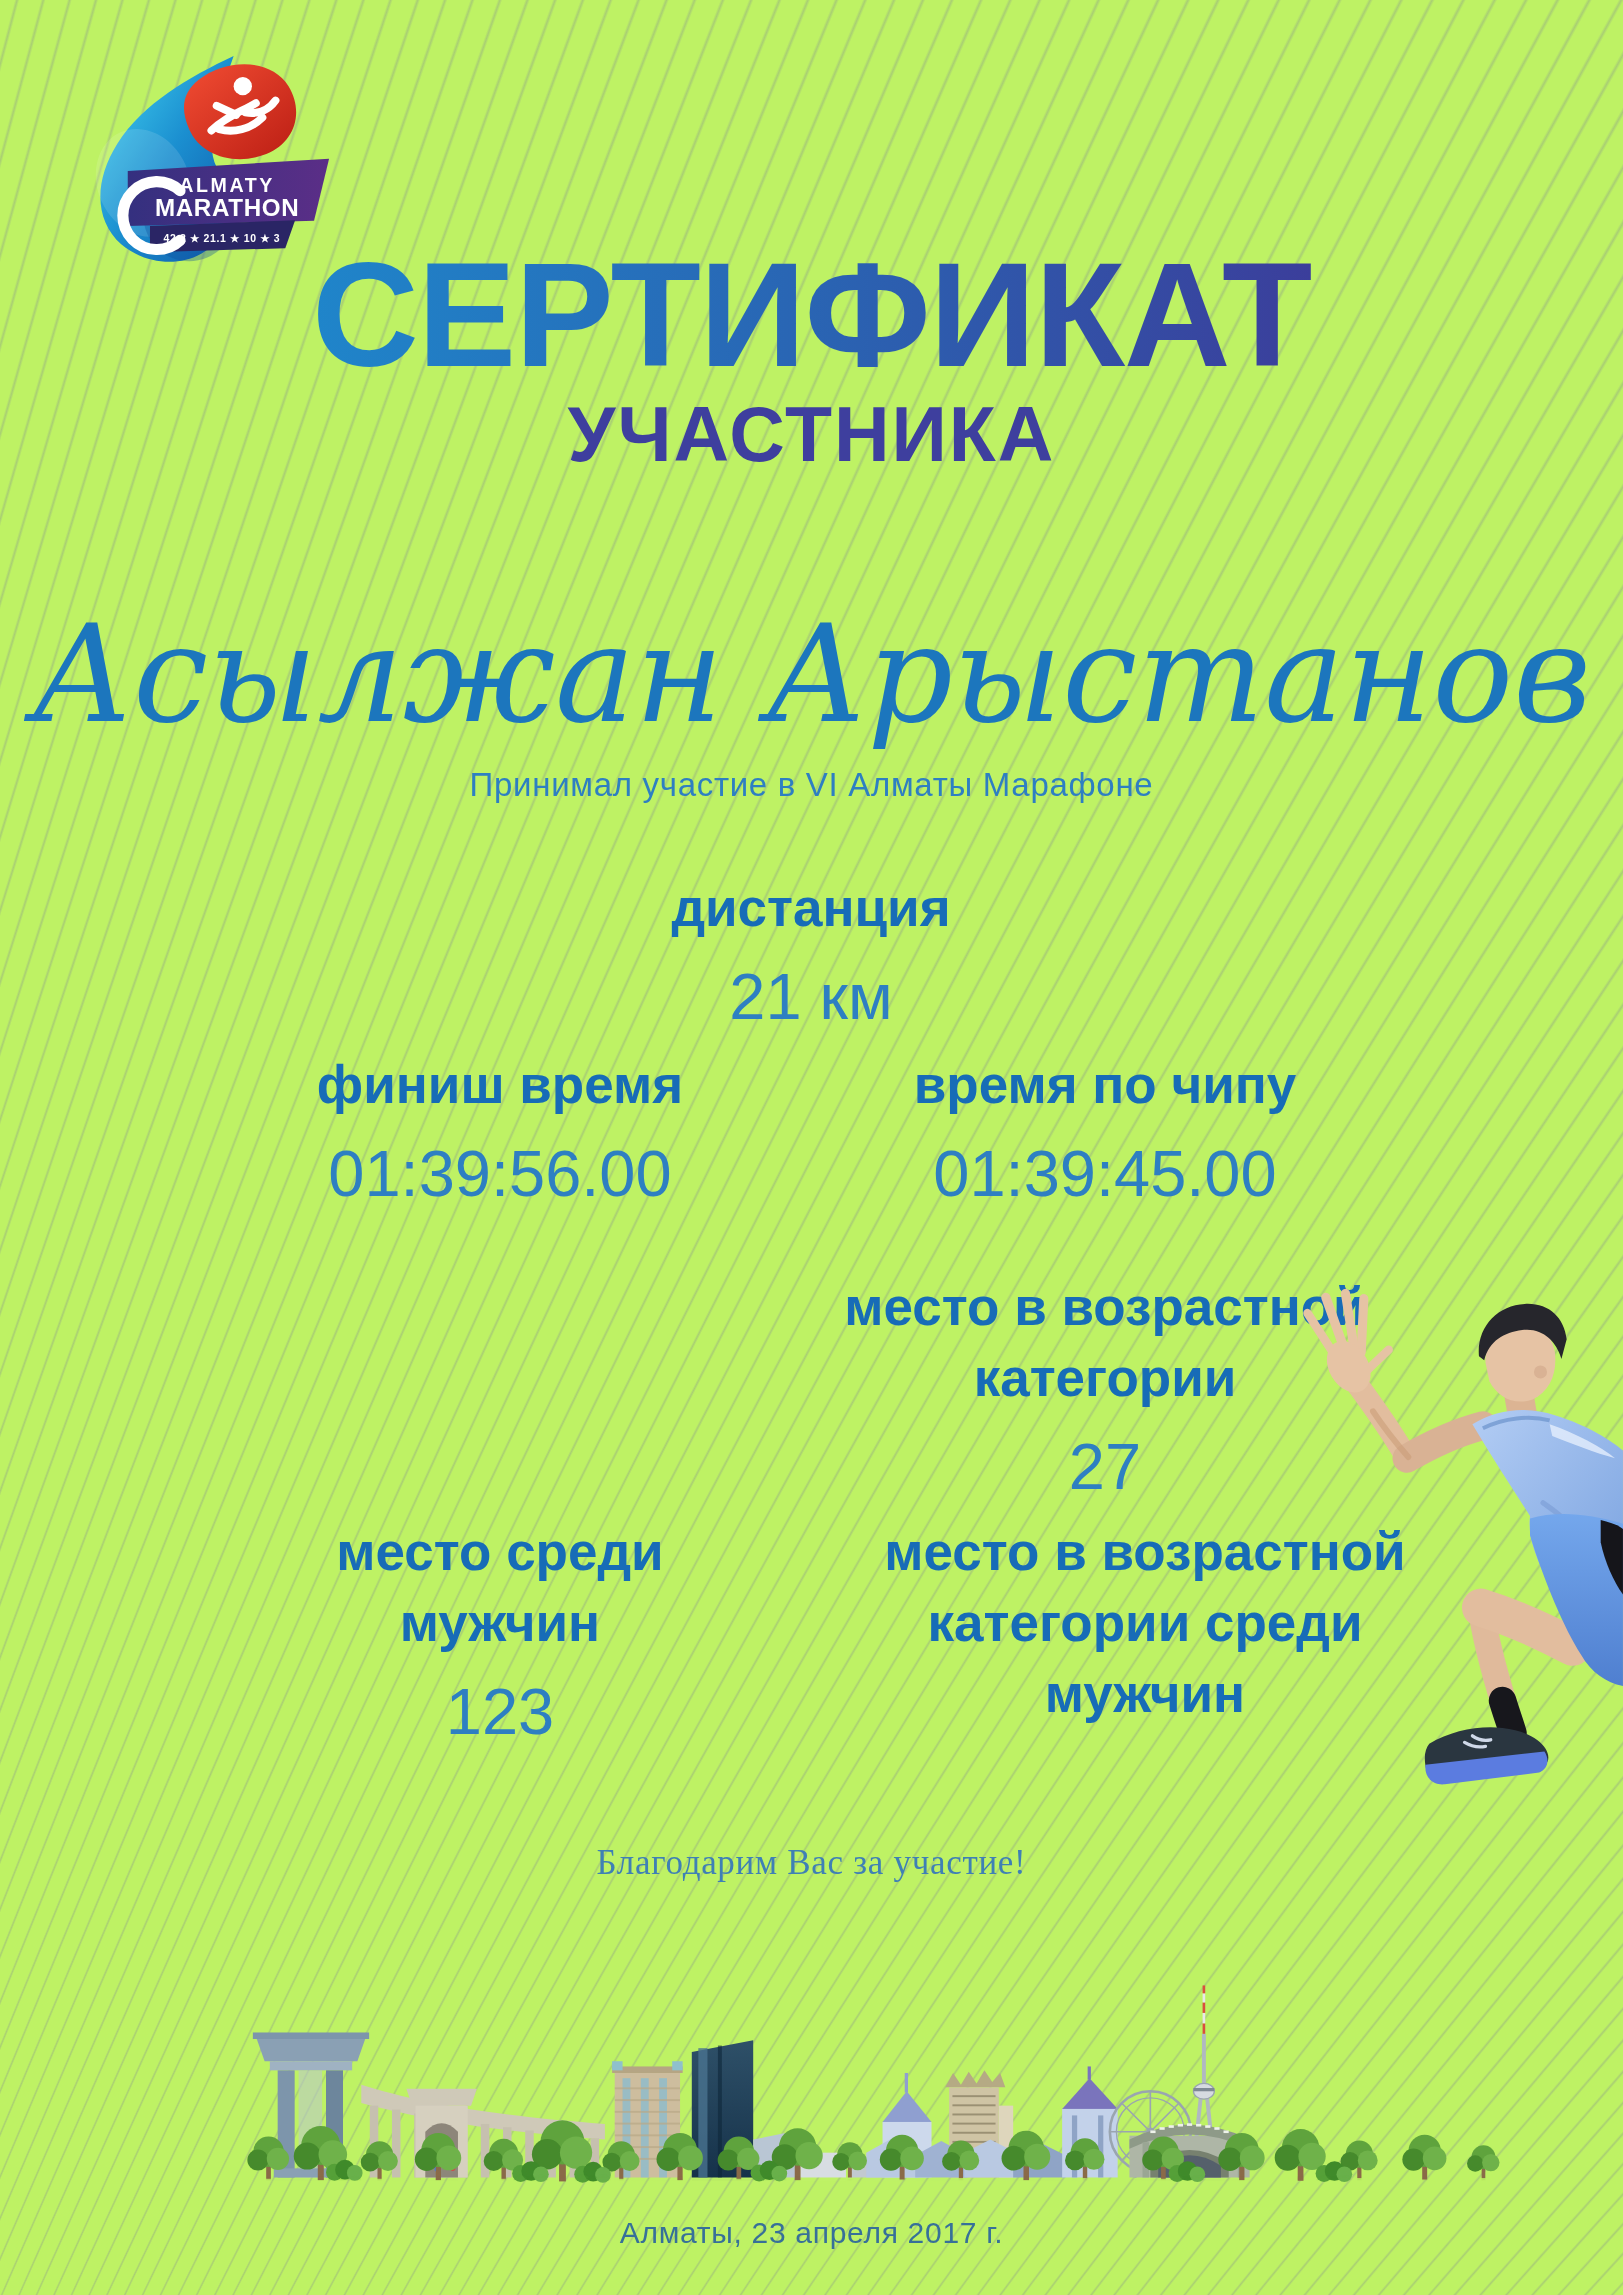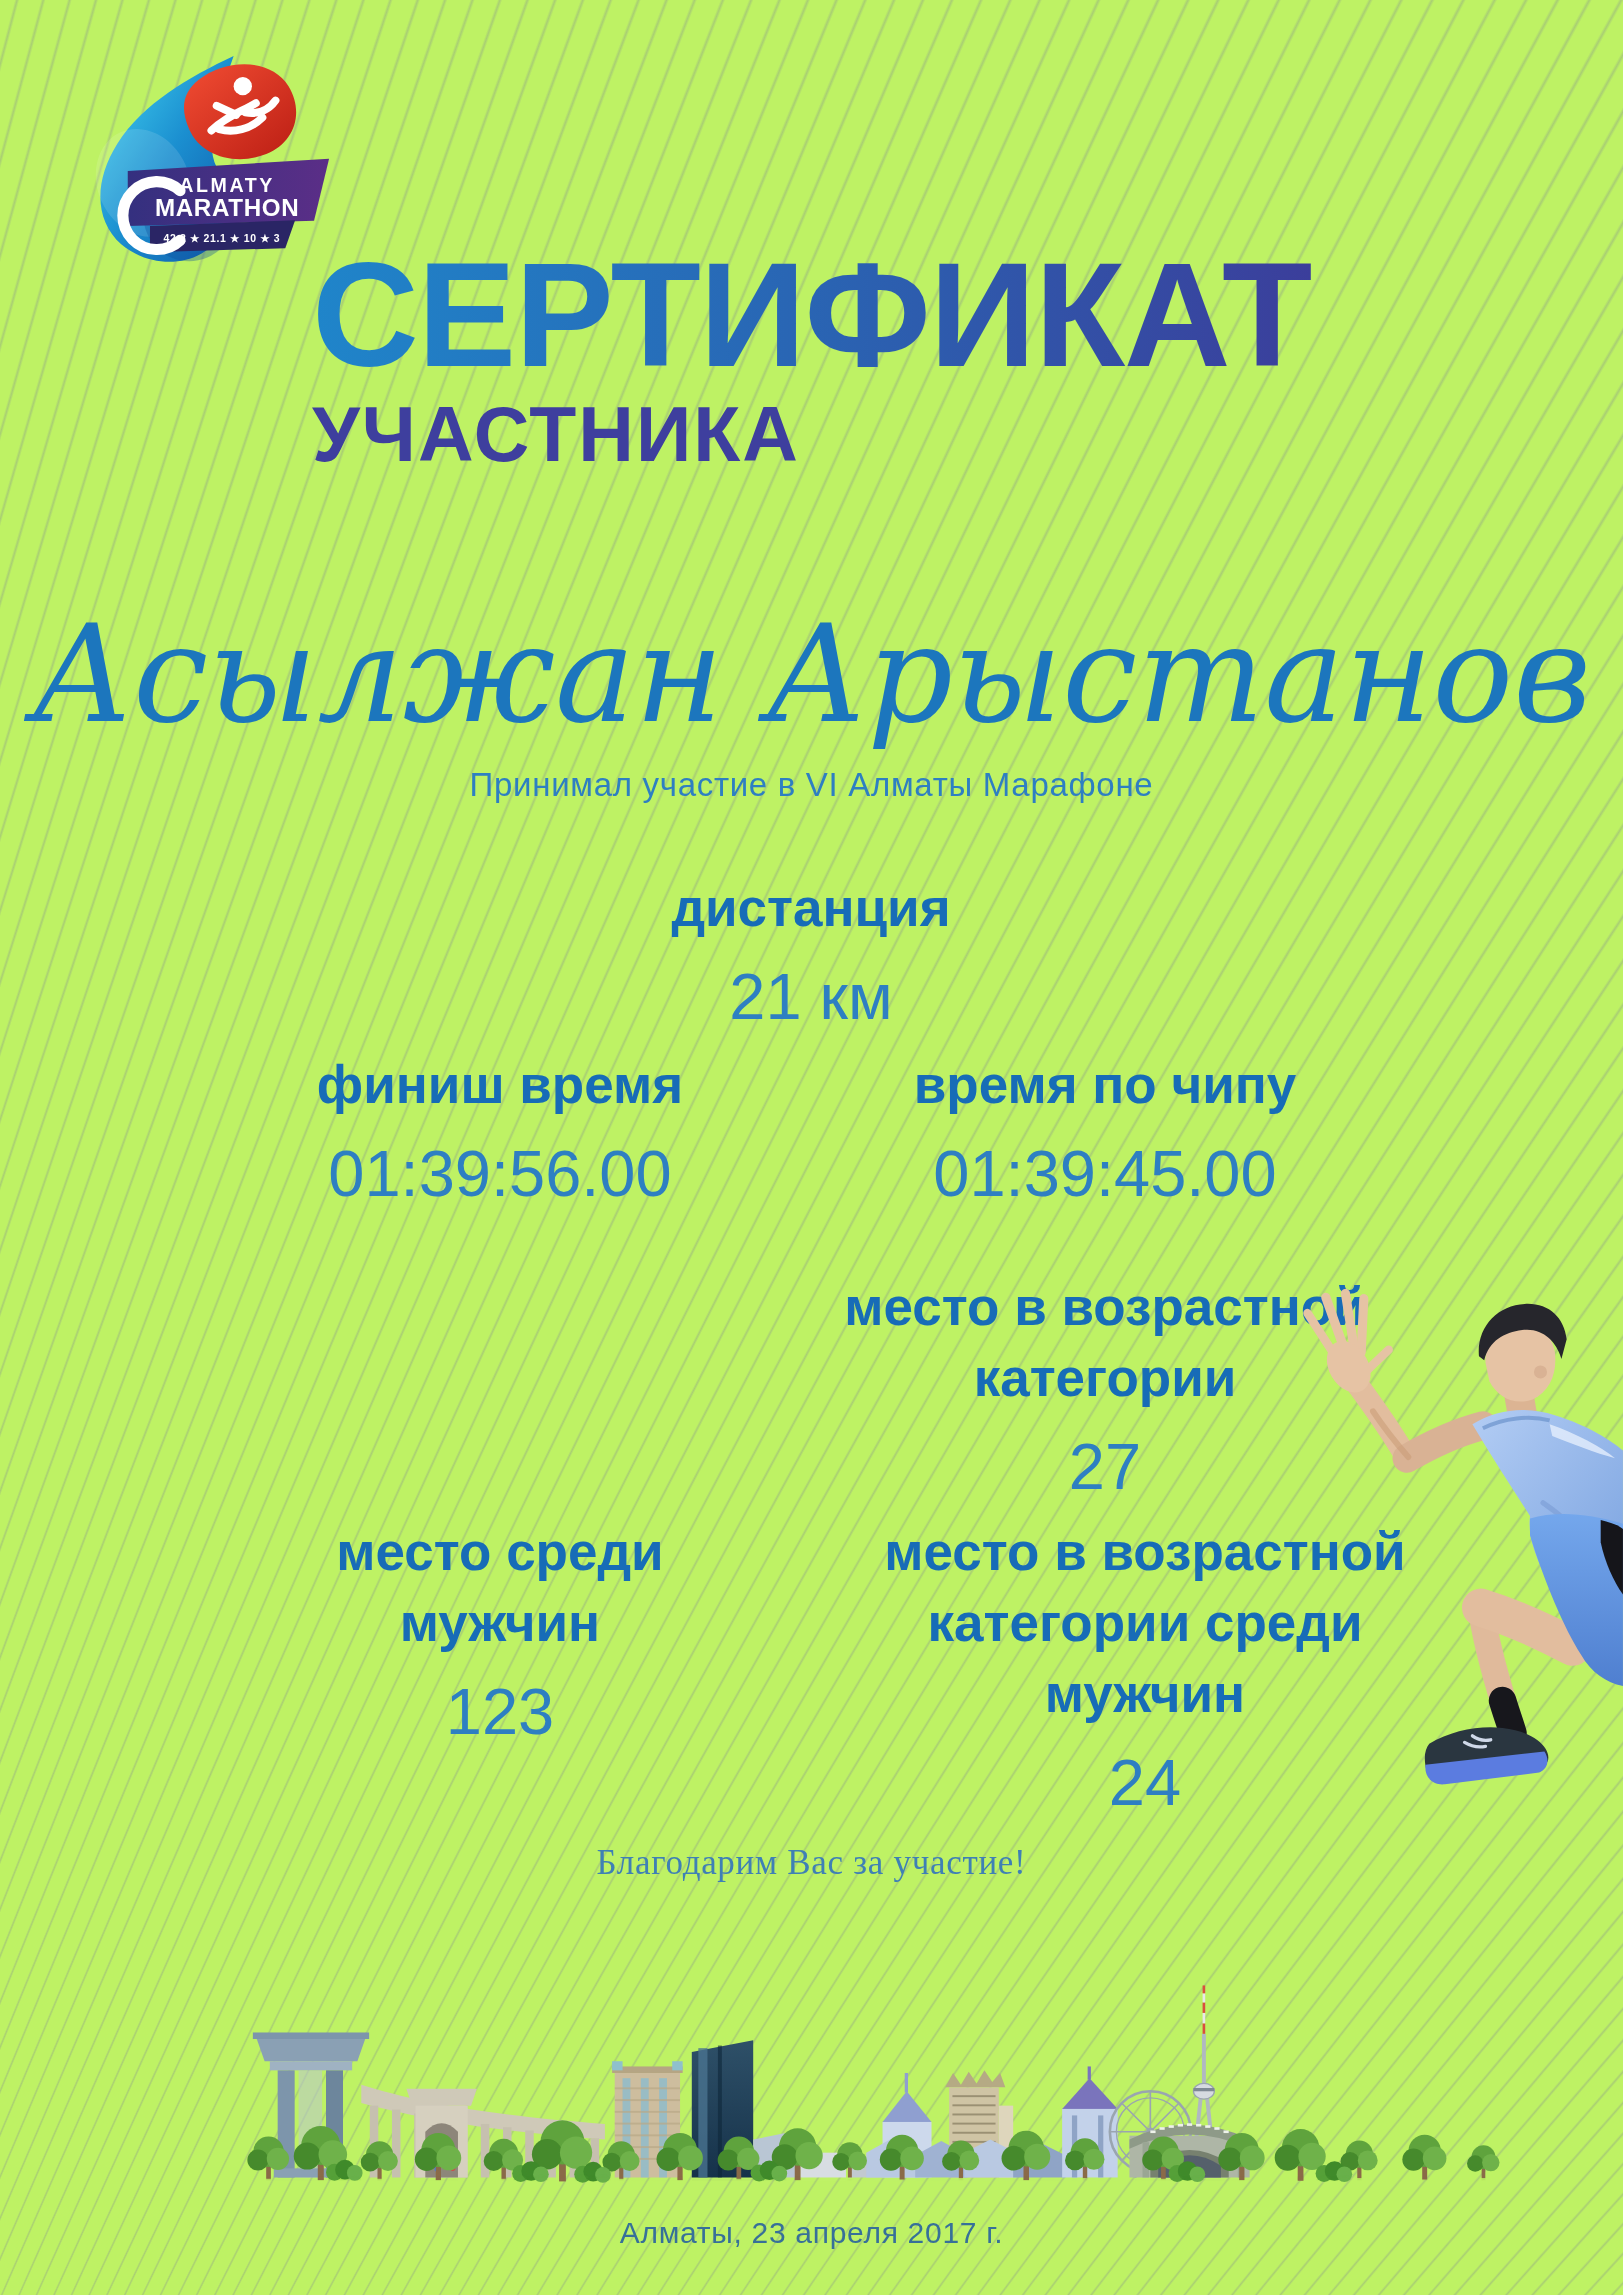--- a/index.html
+++ b/index.html
@@ -20,21 +20,21 @@
         rgba(125,132,148,0) 0deg 0.205deg,
         rgba(125,132,148,0.32) 0.2275deg,
         rgba(125,132,148,0) 0.25deg);
   }
   .abs{position:absolute;}
   .center{left:0;width:100%;text-align:center;}
 
   .logo{left:65px;top:52px;width:268px;height:216px;}
 
   .title-wrap{top:241px;display:flex;flex-direction:column;align-items:center;}
-  .title-inner{display:inline-block;text-align:left;}
+  .title-inner{display:inline-block;text-align:center;}
   .title-main{
     font-size:148px;font-weight:800;letter-spacing:-1.3px;line-height:1;
     background:linear-gradient(90deg,#1f85ca 0%,#2a63b2 52%,#3b3e9b 100%);
     -webkit-background-clip:text;background-clip:text;color:transparent;
     white-space:nowrap;
   }
   .title-sub{
     font-size:77px;font-weight:700;letter-spacing:2px;line-height:1;
     color:#3e3f9e;margin-top:6.5px;
   }
@@ -137,21 +137,20 @@
     <div class="lbl">место в возрастной категории</div>
     <div class="val">27</div>
   </div>
 
   <div class="stat st-r3l">
     <div class="lbl">место среди мужчин</div>
     <div class="val">123</div>
   </div>
   <div class="stat st-r3r">
     <div class="lbl">место в возрастной категории среди мужчин</div>
-    <div class="val">24</div>
   </div>
 
   <div class="abs center thanks">Благодарим Вас за участие!</div>
 
   <svg class="abs runner" viewBox="0 0 582 900">
     <defs>
       <linearGradient id="shirtG" x1="0" y1="0" x2="1" y2="1">
         <stop offset="0" stop-color="#b3cdf4"></stop>
           <stop offset="1" stop-color="#7ba3e0"></stop>
       </linearGradient>

